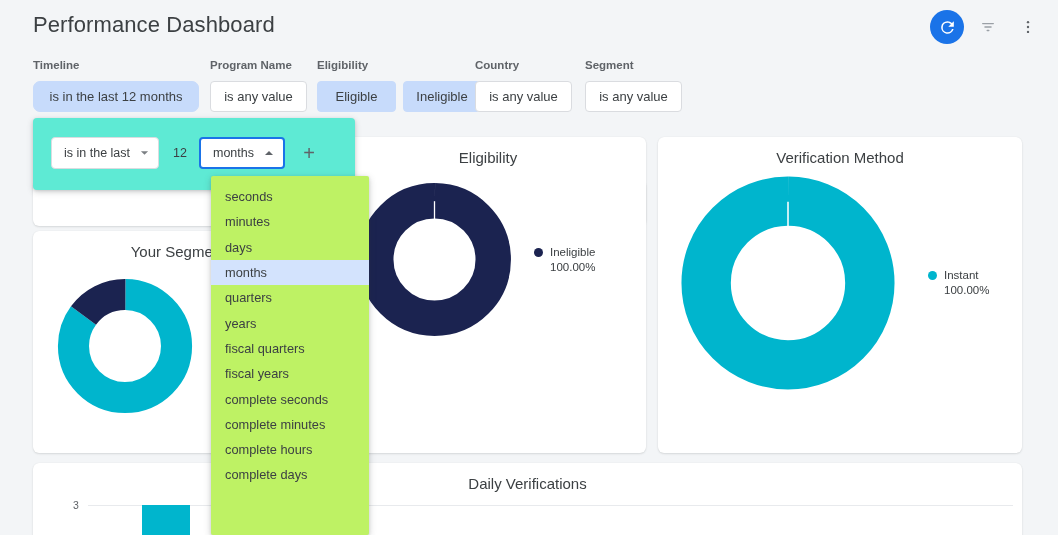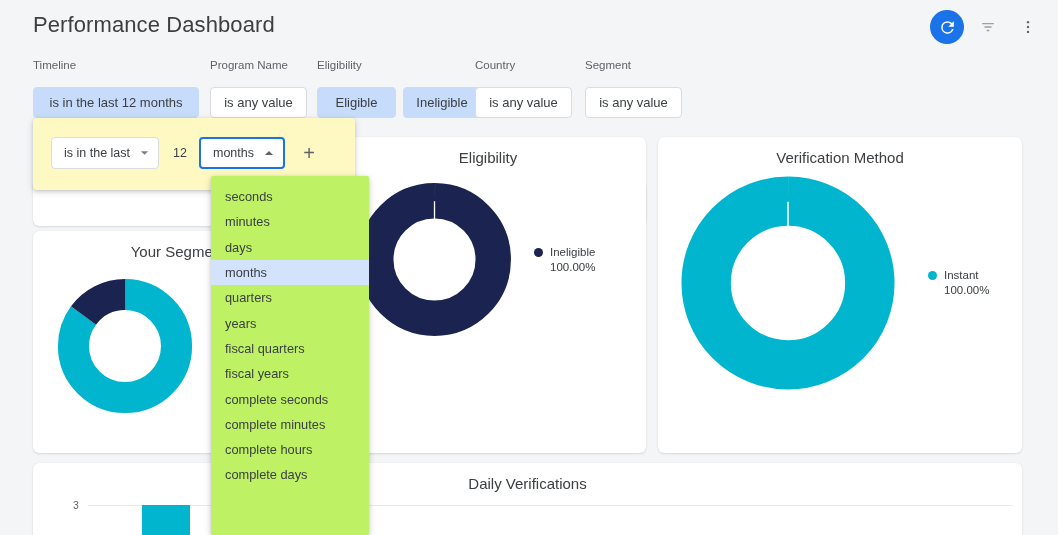--- a/index.html
+++ b/index.html
@@ -67,23 +67,24 @@
     width: 1058px;
     height: 62px;
   }
   .filter-group {
     position: absolute;
     top: 7px;
   }
   .filter-label {
     font-size: 11.5px;
     color: #5f6368;
-    margin-bottom: 15px;
+    margin-bottom: 9px;
     white-space: nowrap;
     line-height: 13px;
+    font-weight: bold;
   }
   .filter-chips {
     display: flex;
     gap: 7px;
   }
   .filter-chip {
     border-radius: 4px;
     font-size: 13px;
     padding: 8px 14px;
     line-height: 15px;
@@ -151,21 +152,21 @@
     flex: none;
   }
   .legend-pct { color: #3c4043; }
 
   
   #filter-editor-popup {
     position: absolute;
     left: 33px; top: 118px;
     width: 322px;
     height: 72px;
-    background: #fef9c3;
+    background: #5eead4;
     border-radius: 4px;
     box-shadow: 0 2px 6px rgba(60,64,67,0.22), 0 1px 3px rgba(60,64,67,0.14);
     z-index: 40;
   }
   #filter-editor-row {
     position: absolute;
     left: 18px; top: 19px;
     display: flex;
     align-items: center;
     gap: 0;
@@ -293,21 +294,21 @@
       </svg>
     </button>
   </div>
 </div>
 
 <div id="filter-bar">
 
   <div class="filter-group" style="left:33px;">
     <div class="filter-label">Timeline</div>
     <div class="filter-chips">
-      <div class="filter-chip active" style="width:166px;">is in the last 12 months</div>
+      <div class="filter-chip active" style="width:166px;border-radius:7px;">is in the last 12 months</div>
     </div>
   </div>
 
   <div class="filter-group" style="left:210px;">
     <div class="filter-label">Program Name</div>
     <div class="filter-chips">
       <div class="filter-chip plain" style="width:97px;">is any value</div>
     </div>
   </div>
 

